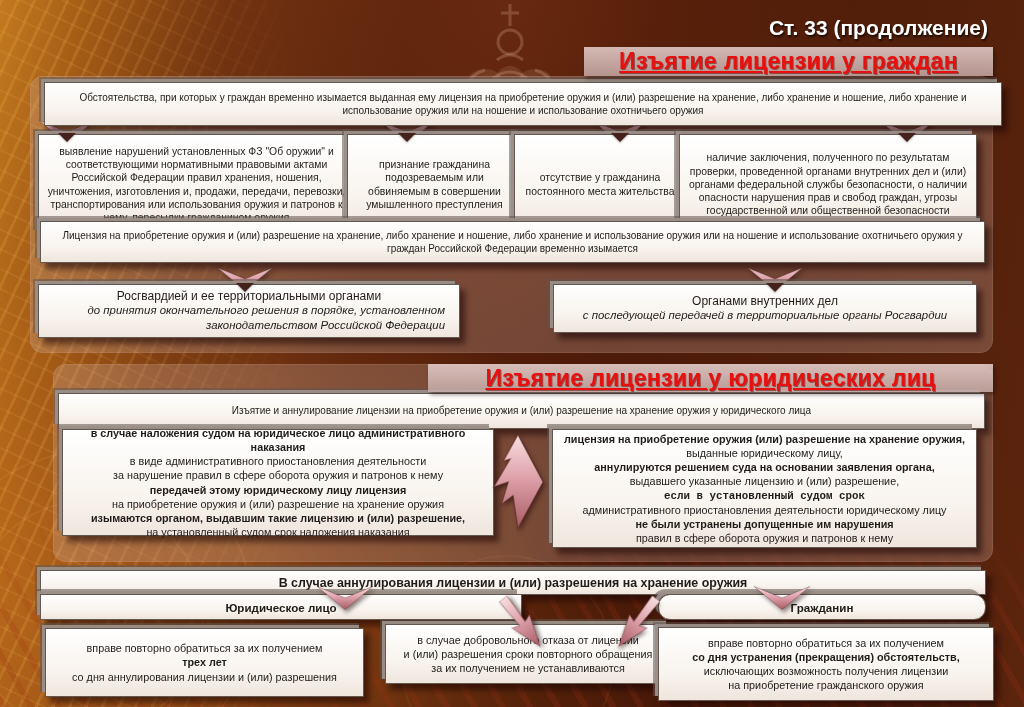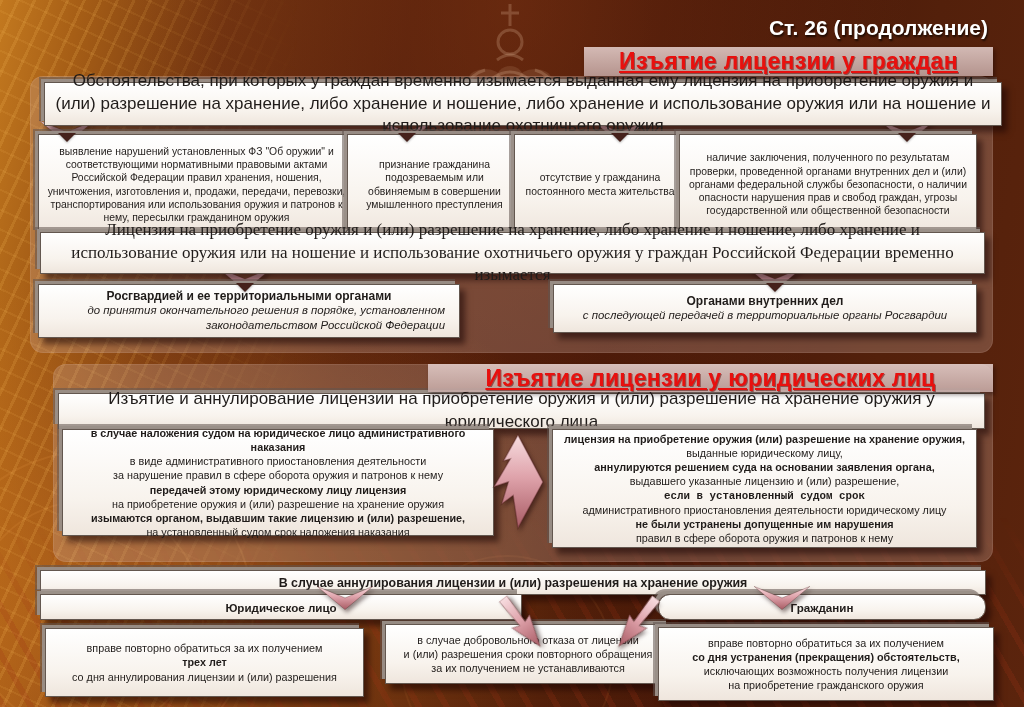--- a/index.html
+++ b/index.html
@@ -23,24 +23,24 @@
   .panel{position:absolute;background:rgba(213,178,168,0.28);border-radius:13px;
          box-shadow:inset 0 0 0 1px rgba(255,230,220,0.10);}
   .wbox{position:absolute;z-index:2;color:#201c1a;text-align:center;
         background:linear-gradient(180deg,#ffffff 0%,#f8f3ed 65%,#efe6dd 100%);
         border:1px solid #63574f;
         box-shadow:-4px -4px 0 -1px rgba(154,143,136,0.95),
                    -5px -5px 0 0 rgba(96,84,78,0.55),
                     5px 6px 6px rgba(24,4,4,0.55);
         display:flex;flex-direction:column;justify-content:center;align-items:center;}
   .wbox .ln{width:100%;}
-  .t-intro{font-size:17px;line-height:1.35;padding:1px 10px;}
+  .t-intro{font-size:10px;line-height:1.35;padding:1px 10px;}
   .t-reason{font-size:10.4px;line-height:1.27;padding:2px 6px;}
   .t-lines{font-size:10.8px;line-height:1.30;padding:2px 6px;}
-  .auth-title{font-weight:bold;font-size:12px;}
+  .auth-title{font-weight:normal;font-size:12px;}
   .auth-note{font-style:italic;font-size:11.4px;line-height:1.3;}
   .hdr-article{position:absolute;top:16px;right:36px;z-index:4;color:#ffffff;
         font-size:21px;font-weight:bold;text-shadow:1px 2px 2px rgba(0,0,0,0.65);}
   .band{position:absolute;z-index:3;background:linear-gradient(180deg,rgba(228,206,203,0.88),rgba(201,173,170,0.82));
         display:flex;align-items:center;justify-content:center;
         box-shadow:2px 3px 4px rgba(20,4,4,0.4);}
   .band .red{color:#e8100e;font-weight:bold;font-size:23px;letter-spacing:0.3px;
         text-shadow:1px 1px 0 rgba(90,0,0,0.5);white-space:nowrap;text-decoration:underline;}
   .sec3-hdr{font-weight:bold;font-size:12.4px;}
   .sec3-label{font-weight:bold;font-size:11.6px;}
@@ -83,21 +83,21 @@
         <stop offset="0" stop-color="#f7dde0"></stop>
         <stop offset="0.45" stop-color="#dfa3ab"></stop>
         <stop offset="1" stop-color="#a85b64"></stop>
       </linearGradient>
       <polygon id="chev" points="2,2 50,22 98,2 50,42" fill="url(#pg)" stroke="rgba(80,30,30,0.35)" stroke-width="1.5"></polygon>
       <polygon id="sharrow" points="13,0 27,0 25,46 36,42 20,88 4,42 15,46" fill="url(#pg)" stroke="rgba(80,30,30,0.35)" stroke-width="1.5"></polygon>
       <polygon id="bolt" points="36,3 62,52 36,100 31,66 19,75 26,52 11,57 28,28 21,30" fill="url(#pg)" stroke="rgba(80,30,30,0.4)" stroke-width="1.5"></polygon>
     </defs>
   </svg>
 
-  <div class="hdr-article">Ст. 26 (продолжение)</div>
+  <div class="hdr-article">Ст. 33 (продолжение)</div>
 
   <div class="band" style="left:584px;top:47px;width:409px;height:29px;">
     <span class="red">Изъятие лицензии у граждан</span>
   </div>
 
   <div class="panel" style="left:30px;top:76px;width:963px;height:277px;"></div>
 
   <div class="wbox t-intro" style="left:44px;top:82px;width:936px;height:40px;">
     <div>Обстоятельства, при которых у граждан временно изымается выданная ему лицензия на приобретение оружия и (или) разрешение на хранение, либо хранение и ношение, либо хранение и использование оружия или на ношение и использование охотничьего оружия</div>
   </div>
@@ -125,21 +125,21 @@
   <div class="wbox t-reason" style="left:347px;top:134px;width:161px;height:95px;">
     <div>признание гражданина подозреваемым или обвиняемым в совершении умышленного преступления</div>
   </div>
   <div class="wbox t-reason" style="left:514px;top:134px;width:158px;height:95px;">
     <div>отсутствие у гражданина постоянного места жительства</div>
   </div>
   <div class="wbox t-reason" style="left:679px;top:134px;width:284px;height:95px;">
     <div>наличие заключения, полученного по результатам проверки, проведенной органами внутренних дел и (или) органами федеральной службы безопасности, о наличии опасности нарушения прав и свобод граждан, угрозы государственной или общественной безопасности</div>
   </div>
 
-  <div class="wbox t-intro" style="left:40px;top:232px;width:923px;height:38px;font-family:Liberation Serif, serif;">
+  <div class="wbox t-intro" style="left:40px;top:221px;width:923px;height:38px;">
     <div>Лицензия на приобретение оружия и (или) разрешение на хранение, либо хранение и ношение, либо хранение и использование оружия или на ношение и использование охотничьего оружия  у граждан Российской Федерации временно изымается</div>
   </div>
 
   <svg class="arr z1" style="left:216px;top:266px;" width="58" height="26" viewBox="0 0 100 44">
       <use href="#chev"></use>
     </svg>
   <svg class="arr z1" style="left:746px;top:266px;" width="58" height="26" viewBox="0 0 100 44">
       <use href="#chev"></use>
     </svg>
   <div class="darkv" style="left:236px;top:283px;"></div>

